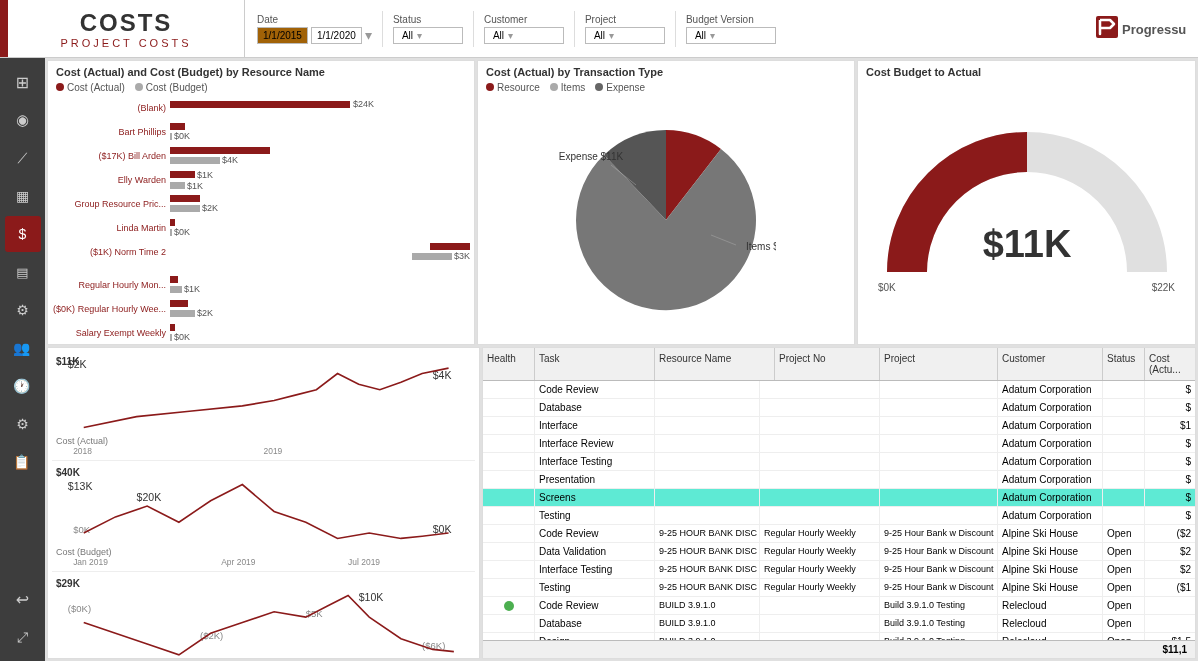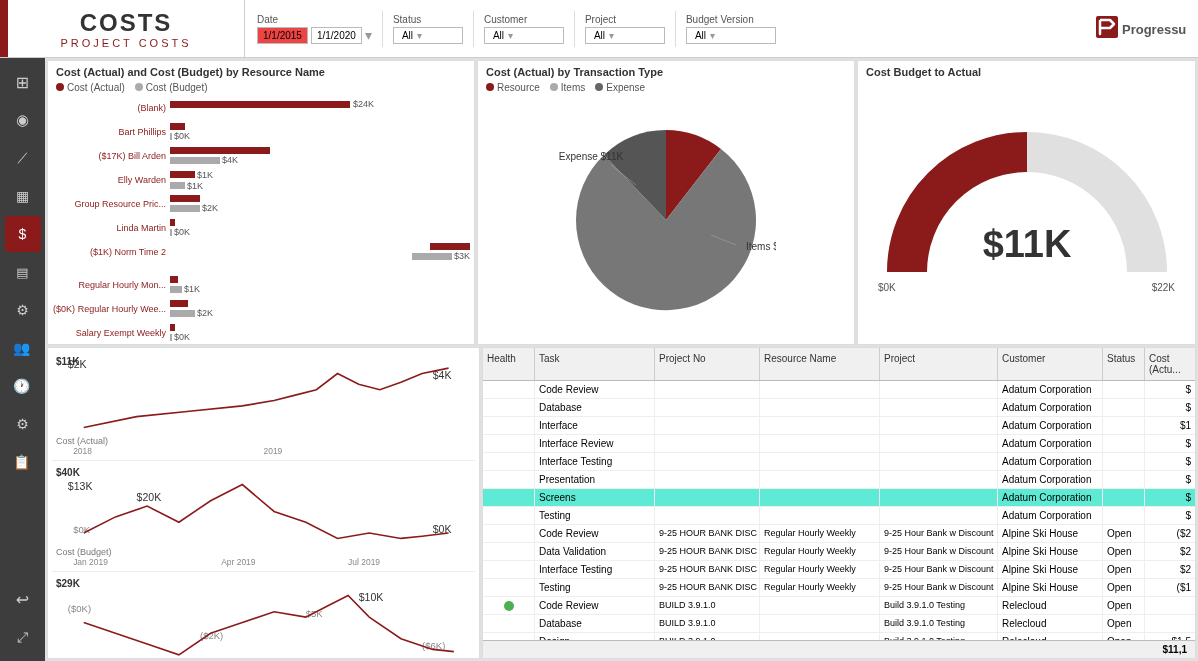--- a/index.html
+++ b/index.html
@@ -12,21 +12,21 @@
   <div style="width:8px; background:#8b1a1a;"></div>
   <div style="width:237px; display:flex; flex-direction:column; align-items:center; justify-content:center; border-right:1px solid #ccc;">
     <div style="font-size:24px; font-weight:bold; color:#333; letter-spacing:2px;">COSTS</div>
     <div style="font-size:11px; color:#8b1a1a; letter-spacing:3px;">PROJECT COSTS</div>
   </div>
   <div style="display:flex; align-items:center; flex:1; padding:0 12px; gap:10px;">
 
     <div style="display:flex; flex-direction:column; gap:2px;">
       <span style="font-size:10px; color:#555;">Date</span>
       <div style="display:flex; gap:3px;">
-        <div style="border:1px solid #bbb; padding:2px 5px; font-size:10px; background:#ef4444; cursor:pointer;">1/1/2015</div>
+        <div style="border:1px solid #bbb; padding:2px 5px; font-size:10px; background:#a16207; cursor:pointer;">1/1/2015</div>
         <div style="border:1px solid #bbb; padding:2px 5px; font-size:10px; background:#fff; cursor:pointer;">1/1/2020</div>
         <span style="font-size:14px; color:#999; cursor:pointer;">▾</span>
       </div>
     </div>
     <div style="width:1px; background:#ddd; height:36px;"></div>
 
     <div style="display:flex; flex-direction:column; gap:2px;">
       <span style="font-size:10px; color:#555;">Status</span>
       <div style="border:1px solid #bbb; padding:2px 8px; font-size:10px; background:#fff; cursor:pointer; display:flex; align-items:center; gap:4px; min-width:70px;">
         <span>All</span>
@@ -321,22 +321,22 @@
             <text x="200" y="95" font-size="8" fill="#888">2019</text>
           </svg>
         </div>
       </div>
 
       <div style="flex:1; background:#fff; border:1px solid #ddd; display:flex; flex-direction:column; overflow:hidden;">
 
         <div style="display:flex; background:#f0f0f0; border-bottom:1px solid #bbb; font-size:10px; font-weight:normal; color:#333; flex-shrink:0;">
           <div style="width:52px; padding:5px 4px; border-right:1px solid #ccc;">Health</div>
           <div style="flex:0 0 120px; padding:5px 4px; border-right:1px solid #ccc;">Task</div>
+          <div style="flex:0 0 120px; padding:5px 4px; border-right:1px solid #ccc;">Resource Name</div>
           <div style="flex:0 0 105px; padding:5px 4px; border-right:1px solid #ccc;">Project No</div>
-          <div style="flex:0 0 120px; padding:5px 4px; border-right:1px solid #ccc;">Resource Name</div>
           <div style="flex:0 0 118px; padding:5px 4px; border-right:1px solid #ccc;">Project</div>
           <div style="flex:0 0 105px; padding:5px 4px; border-right:1px solid #ccc;">Customer</div>
           <div style="flex:0 0 42px; padding:5px 4px; border-right:1px solid #ccc;">Status</div>
           <div style="flex:1; padding:5px 4px;">Cost (Actu...</div>
         </div>
 
         <div style="flex:1; overflow-y:auto;" id="table-body">
         <div style="display: flex; border-bottom: 1px solid rgb(238, 238, 238); font-size: 10px; background: rgb(255, 255, 255);">
               <div style="width:52px; padding:3px 4px; border-right:1px solid #eee; display:flex; align-items:center; justify-content:center;"></div>
               <div style="flex:0 0 120px; padding:3px 4px; border-right:1px solid #eee; overflow:hidden; white-space:nowrap;">Code Review</div>

